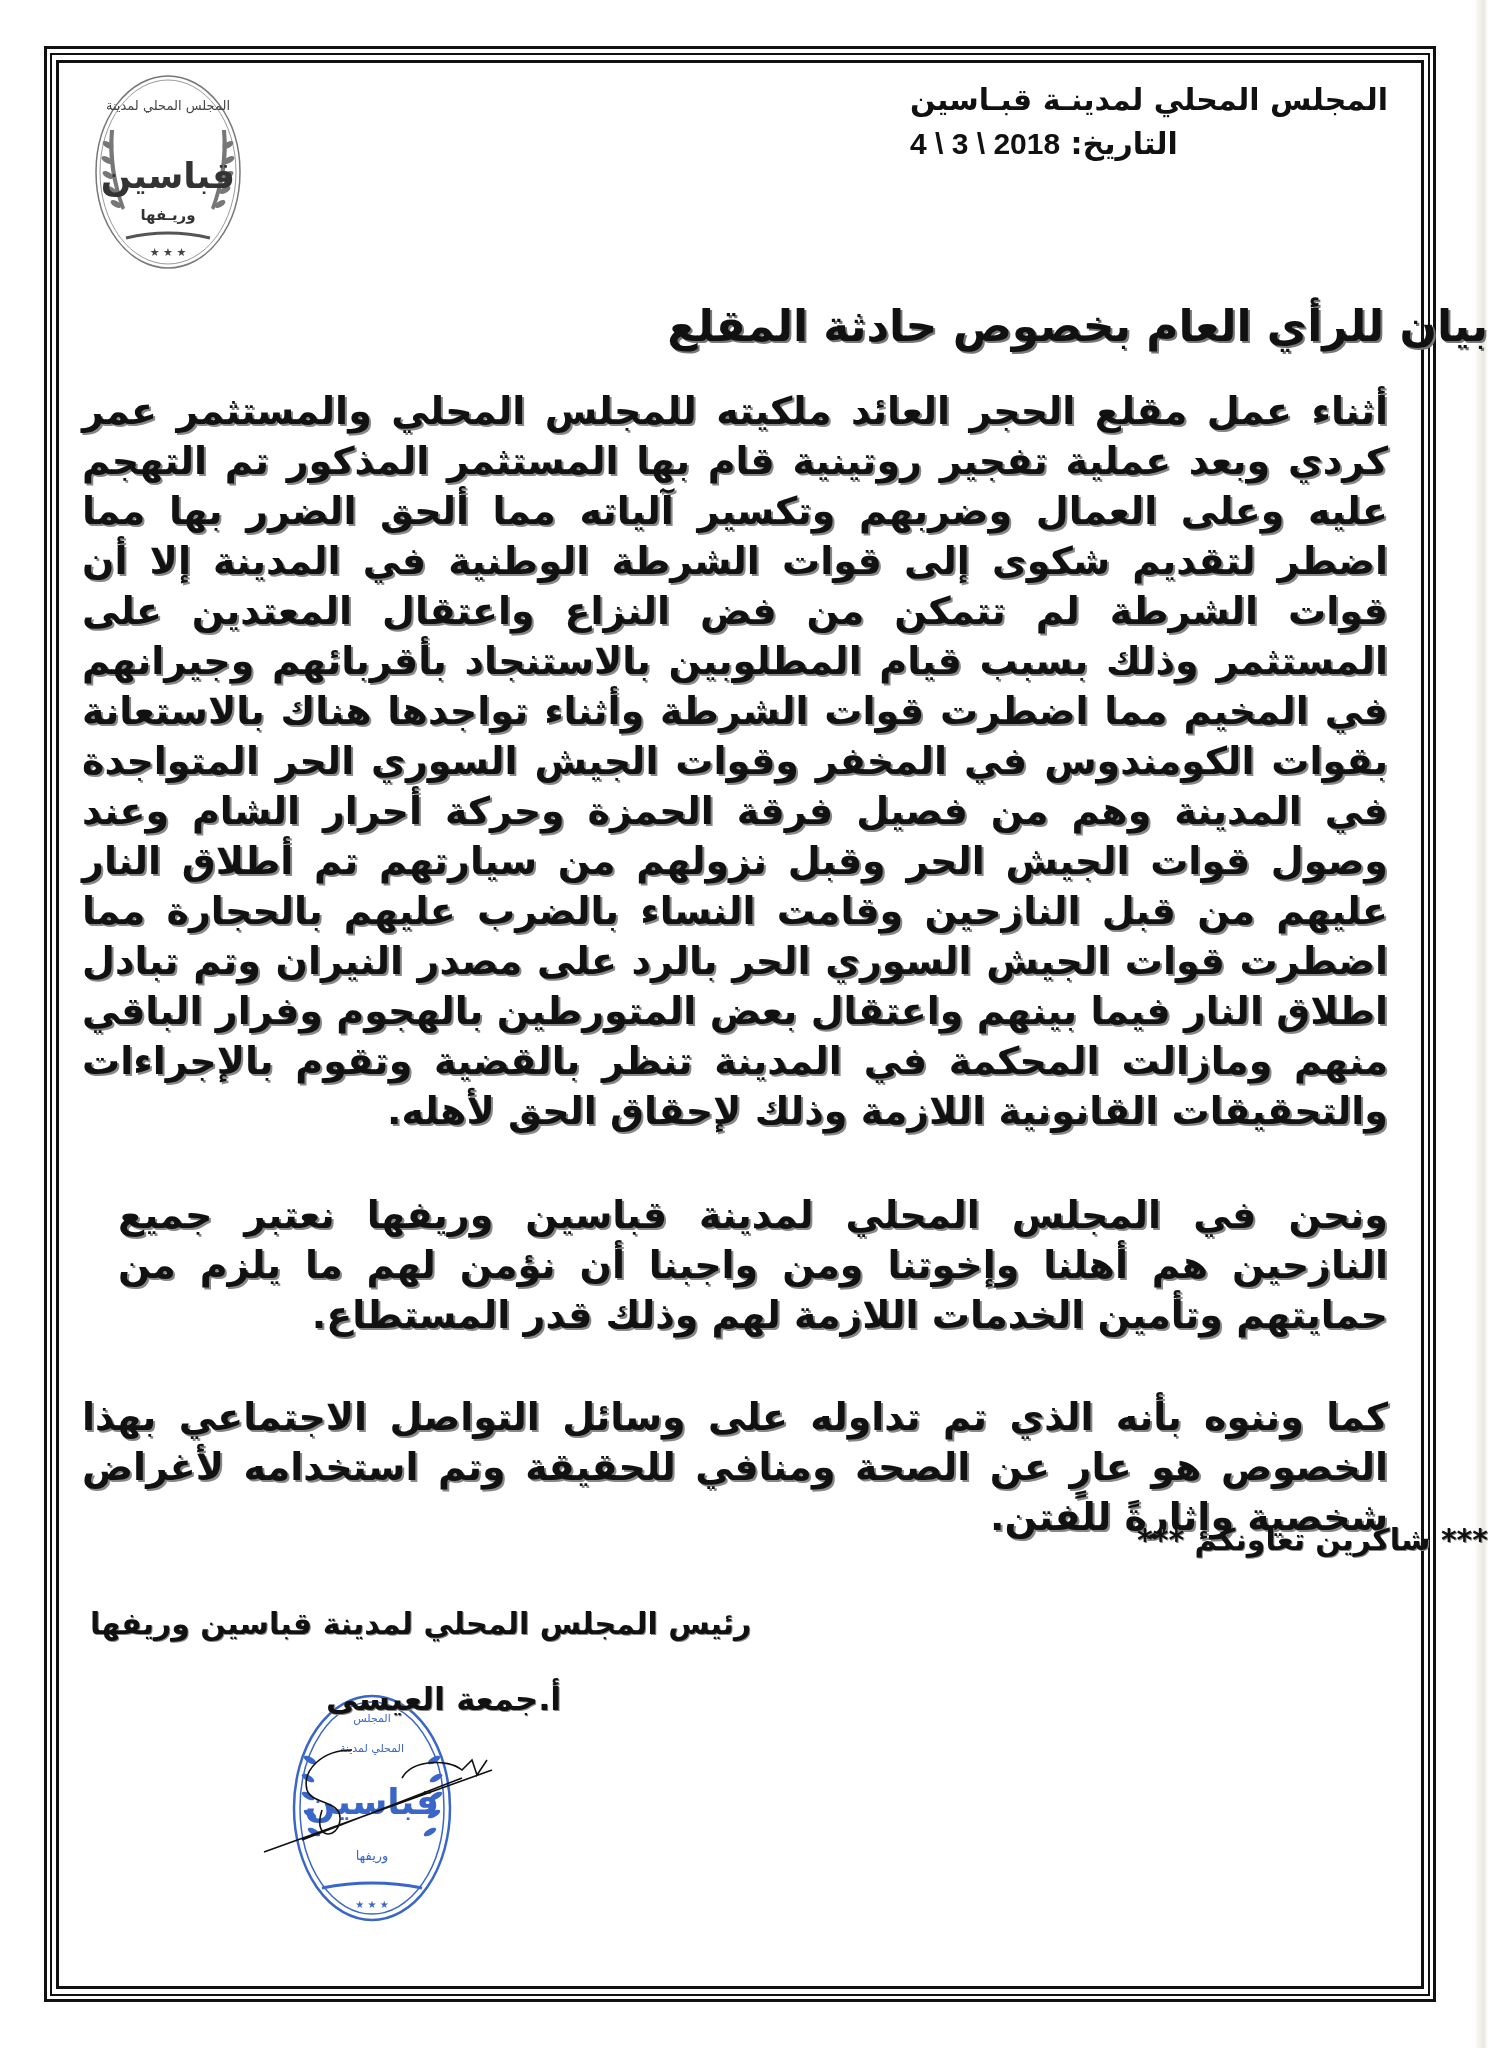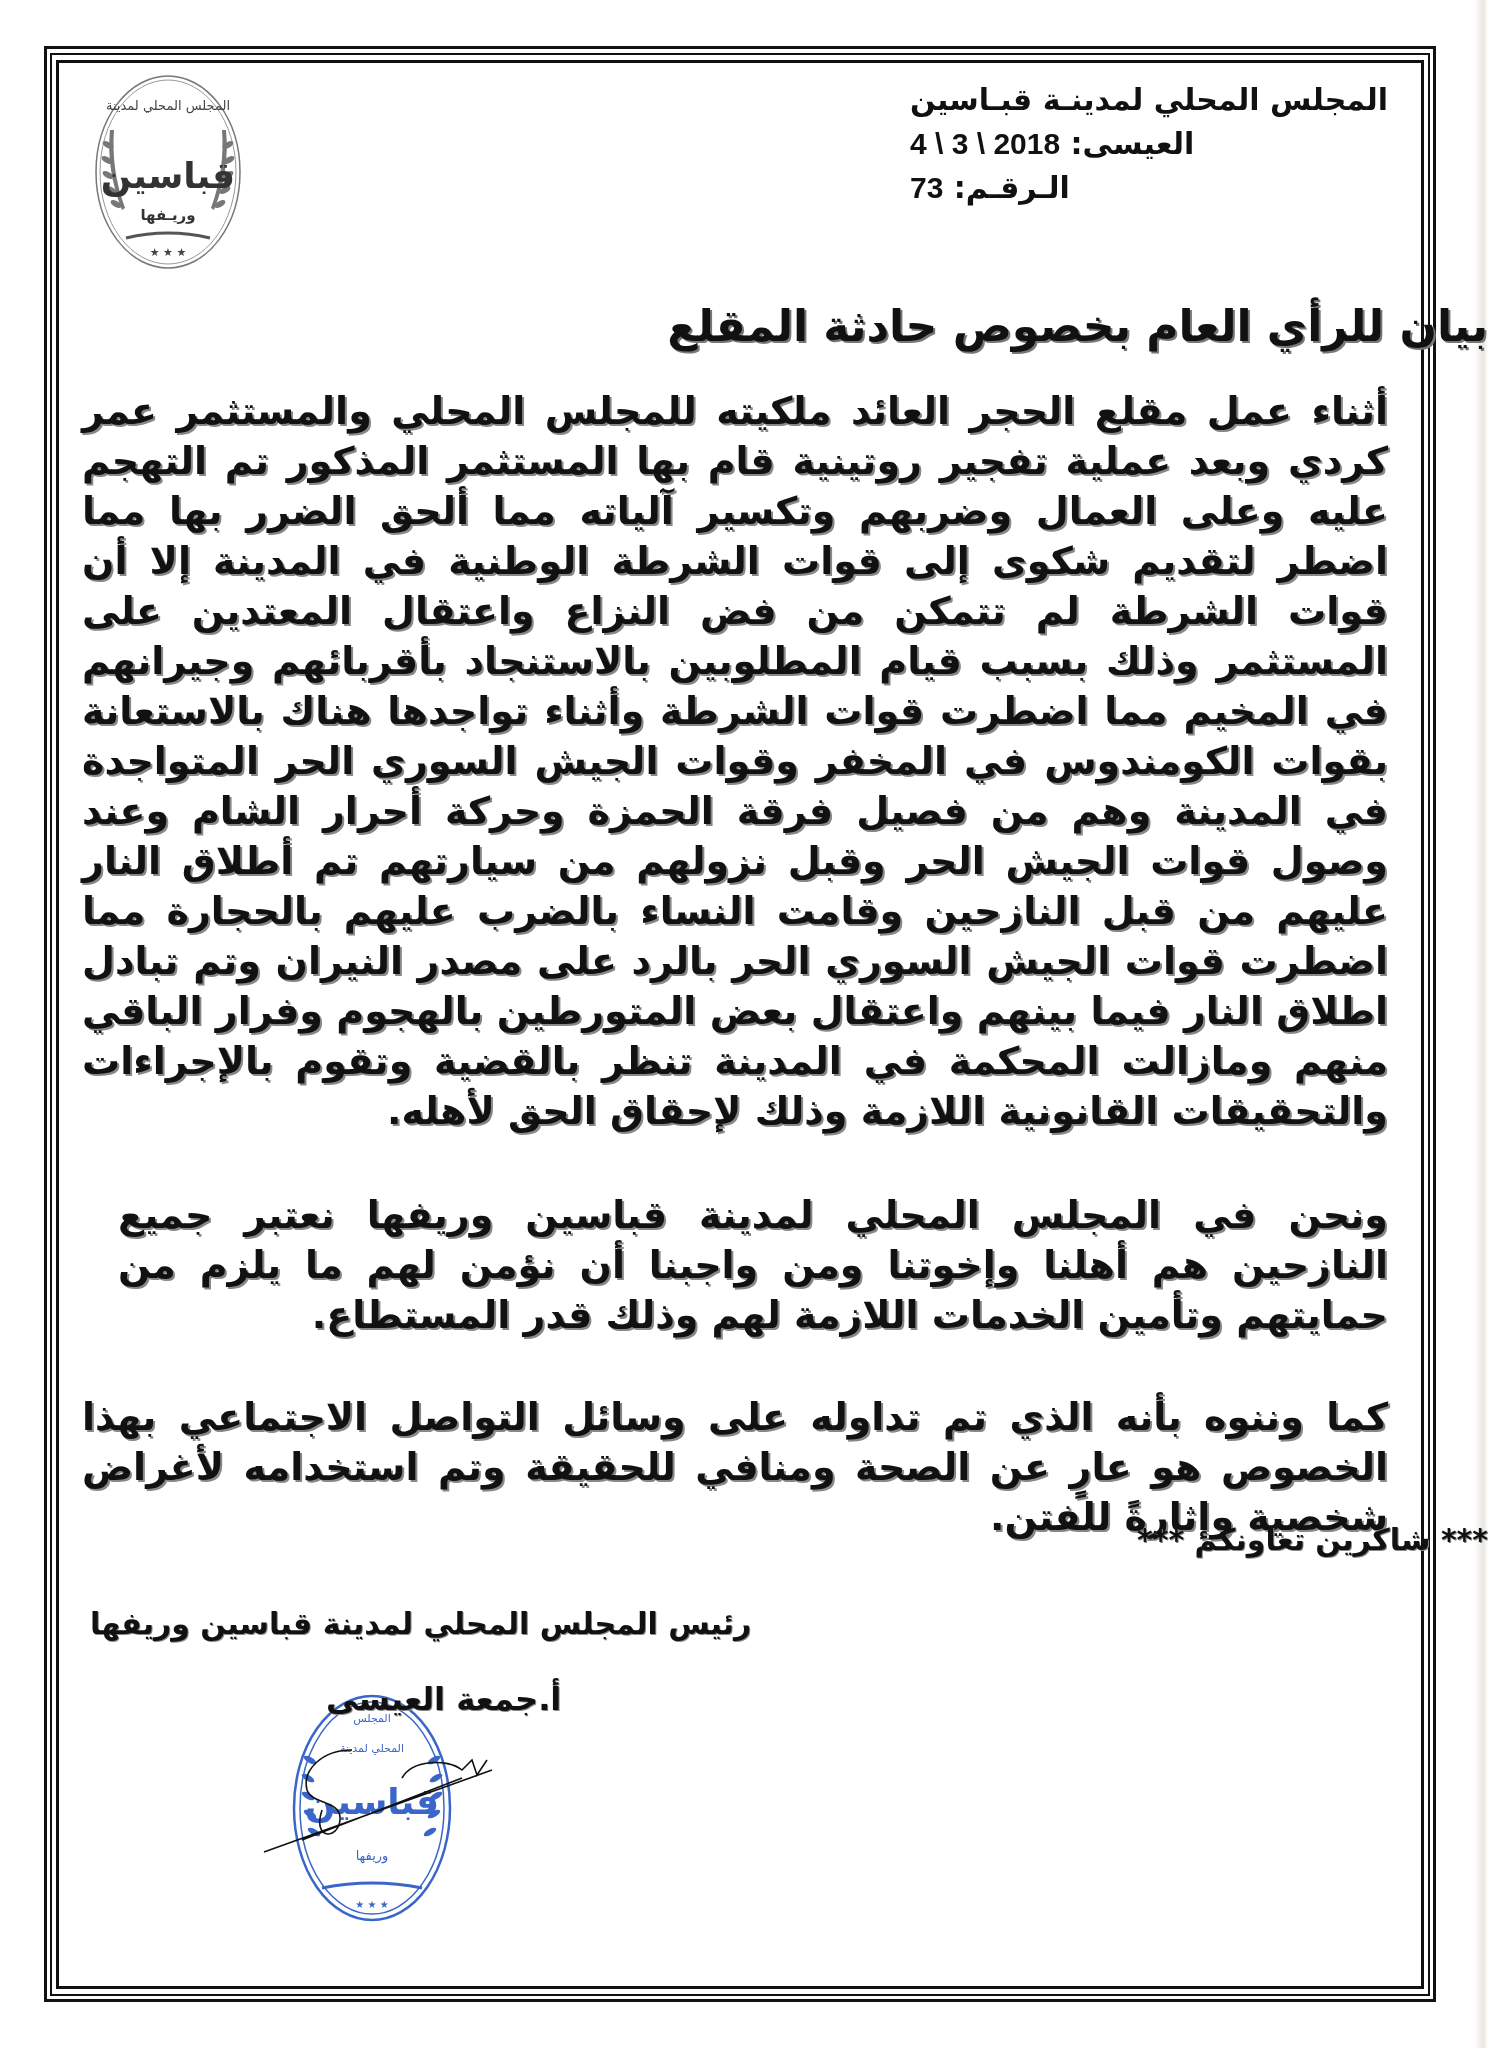--- a/index.html
+++ b/index.html
@@ -185,26 +185,22 @@
   </g>
   <text x="80" y="118" text-anchor="middle" font-size="36" font-weight="bold" fill="#333" font-family="DejaVu Sans, sans-serif">قباسين</text>
   <text x="80" y="150" text-anchor="middle" font-size="15" font-weight="bold" fill="#333" font-family="DejaVu Sans, sans-serif">وريـفها</text>
   <path d="M38 168 q42 -10 84 0" fill="none" stroke="#555" stroke-width="3"></path>
   <text x="80" y="186" text-anchor="middle" font-size="11" fill="#444" font-family="DejaVu Sans, sans-serif">★ ★ ★</text>
 </svg>
 
 <div class="header">
   <div>المجلس المحلي لمدينـة قبـاسين</div>
   <div class="meta-row">
-    <span>العيسى:</span>
+    <span>التاريخ:</span>
     <span class="val">4 \ 3 \ 2018</span>
-  </div>
-  <div class="meta-row">
-    <span>الـرقـم:</span>
-    <span class="val">73</span>
   </div>
 </div>
 
 <div class="title">بيان للرأي العام بخصوص حادثة المقلع</div>
 
 <div class="body-text p1">أثناء عمل مقلع الحجر العائد ملكيته للمجلس المحلي والمستثمر عمر كردي وبعد عملية تفجير روتينية قام بها المستثمر المذكور تم التهجم عليه وعلى العمال وضربهم وتكسير آلياته مما ألحق الضرر بها مما اضطر لتقديم شكوى إلى قوات الشرطة الوطنية في المدينة إلا أن قوات الشرطة لم تتمكن من فض النزاع واعتقال المعتدين على المستثمر وذلك بسبب قيام المطلوبين بالاستنجاد بأقربائهم وجيرانهم في المخيم مما اضطرت قوات الشرطة وأثناء تواجدها هناك بالاستعانة بقوات الكومندوس في المخفر وقوات الجيش السوري الحر المتواجدة في المدينة وهم من فصيل فرقة الحمزة وحركة أحرار الشام وعند وصول قوات الجيش الحر وقبل نزولهم من سيارتهم تم أطلاق النار عليهم من قبل النازحين وقامت النساء بالضرب عليهم بالحجارة مما اضطرت قوات الجيش السوري الحر بالرد على مصدر النيران وتم تبادل اطلاق النار فيما بينهم واعتقال بعض المتورطين بالهجوم وفرار الباقي منهم ومازالت المحكمة في المدينة تنظر بالقضية وتقوم بالإجراءات والتحقيقات القانونية اللازمة وذلك لإحقاق الحق لأهله.</div>
 <div class="body-text p2">ونحن في المجلس المحلي لمدينة قباسين وريفها نعتبر جميع النازحين هم أهلنا وإخوتنا ومن واجبنا أن نؤمن لهم ما يلزم من حمايتهم وتأمين الخدمات اللازمة لهم وذلك قدر المستطاع.</div>
 <div class="body-text p3">كما وننوه بأنه الذي تم تداوله على وسائل التواصل الاجتماعي بهذا الخصوص هو عارٍ عن الصحة ومنافي للحقيقة وتم استخدامه لأغراض شخصية وإثارةً للفتن.</div>
 
 <div class="thanks">*** شاكرين تعاونكم ***</div>

